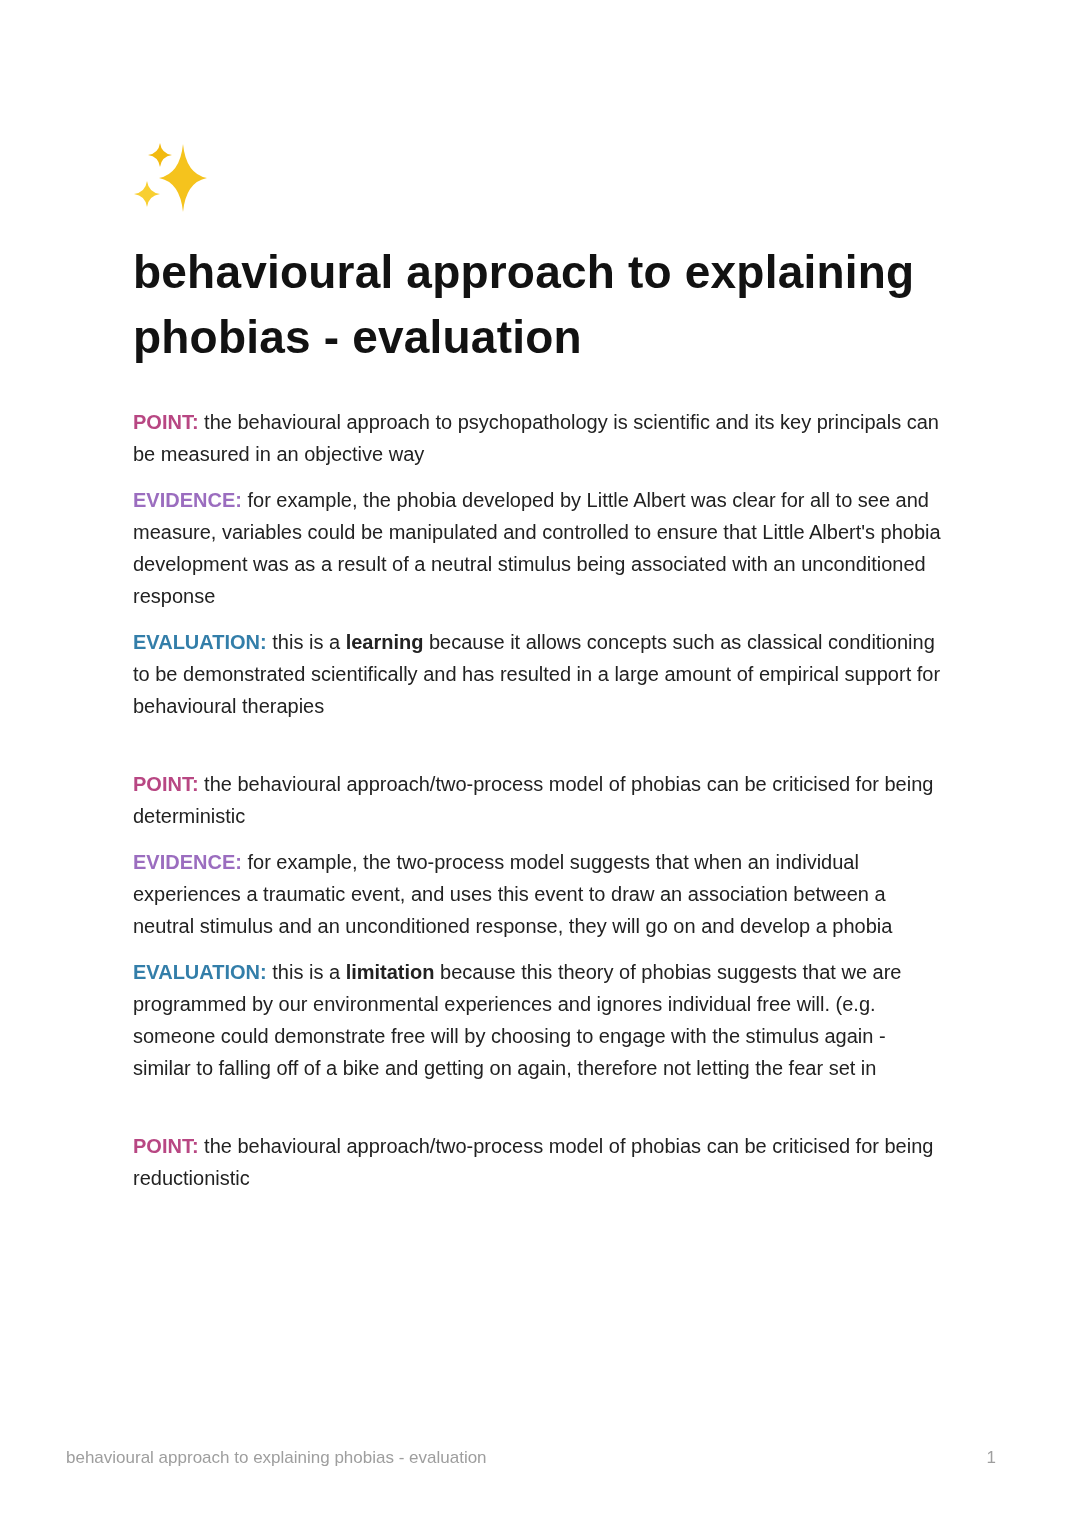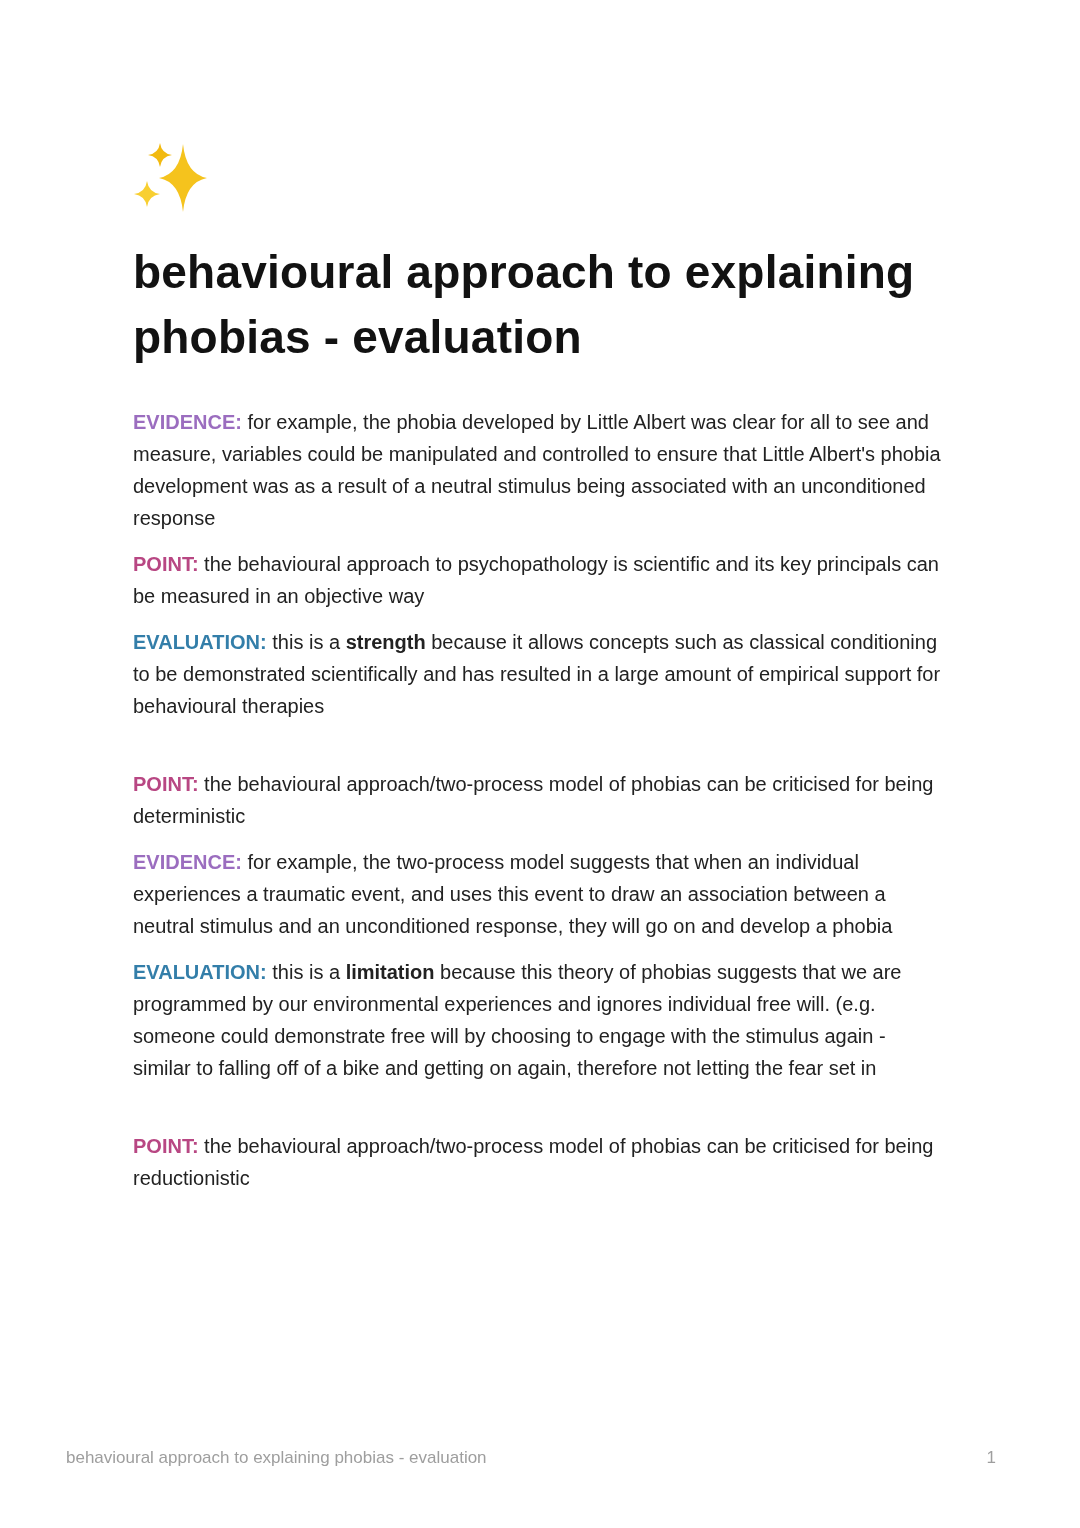--- a/index.html
+++ b/index.html
@@ -63,23 +63,23 @@
       <svg width="74" height="74" viewBox="0 0 74 74" aria-hidden="true">
         <path d="M50 4 Q53 34 74 38 Q53 42 50 72 Q47 42 26 38 Q47 34 50 4 Z" fill="var(--emoji_gold_big)"></path>
         <path d="M27 3 Q28.5 13.5 39 15 Q28.5 16.5 27 27 Q25.5 16.5 15 15 Q25.5 13.5 27 3 Z" fill="var(--emoji_gold_small_top)"></path>
         <path d="M14 41 Q15.6 52.4 27 54 Q15.6 55.6 14 67 Q12.4 55.6 1 54 Q12.4 52.4 14 41 Z" fill="var(--emoji_gold_small_bottom)"></path>
       </svg>
     </div>
 
     <h1 class="page-title">behavioural approach to explaining phobias - evaluation</h1>
 
     <div class="doc-section">
+      <p class="para"><span class="label point">POINT:</span><span> the behavioural approach to psychopathology is scientific and its key principals can be measured in an objective way</span></p>
       <p class="para"><span class="label evidence">EVIDENCE:</span><span> for example, the phobia developed by Little Albert was clear for all to see and measure, variables could be manipulated and controlled to ensure that Little Albert's phobia development was as a result of a neutral stimulus being associated with an unconditioned response</span></p>
-      <p class="para"><span class="label point">POINT:</span><span> the behavioural approach to psychopathology is scientific and its key principals can be measured in an objective way</span></p>
-      <p class="para"><span class="label evaluation">EVALUATION:</span><span> this is a </span><b>strength</b><span> because it allows concepts such as classical conditioning to be demonstrated scientifically and has resulted in a large amount of empirical support for behavioural therapies</span></p>
+      <p class="para"><span class="label evaluation">EVALUATION:</span><span> this is a </span><b>learning</b><span> because it allows concepts such as classical conditioning to be demonstrated scientifically and has resulted in a large amount of empirical support for behavioural therapies</span></p>
     </div>
 
     <div class="doc-section">
       <p class="para"><span class="label point">POINT:</span><span> the behavioural approach/two-process model of phobias can be criticised for being deterministic</span></p>
       <p class="para"><span class="label evidence">EVIDENCE:</span><span> for example, the two-process model suggests that when an individual experiences a traumatic event, and uses this event to draw an association between a neutral stimulus and an unconditioned response, they will go on and develop a phobia</span></p>
       <p class="para"><span class="label evaluation">EVALUATION:</span><span> this is a </span><b>limitation</b><span> because this theory of phobias suggests that we are programmed by our environmental experiences and ignores individual free will. (e.g. someone could demonstrate free will by choosing to engage with the stimulus again - similar to falling off of a bike and getting on again, therefore not letting the fear set in</span></p>
     </div>
 
     <div class="doc-section">
       <p class="para"><span class="label point">POINT:</span><span> the behavioural approach/two-process model of phobias can be criticised for being reductionistic</span></p>

